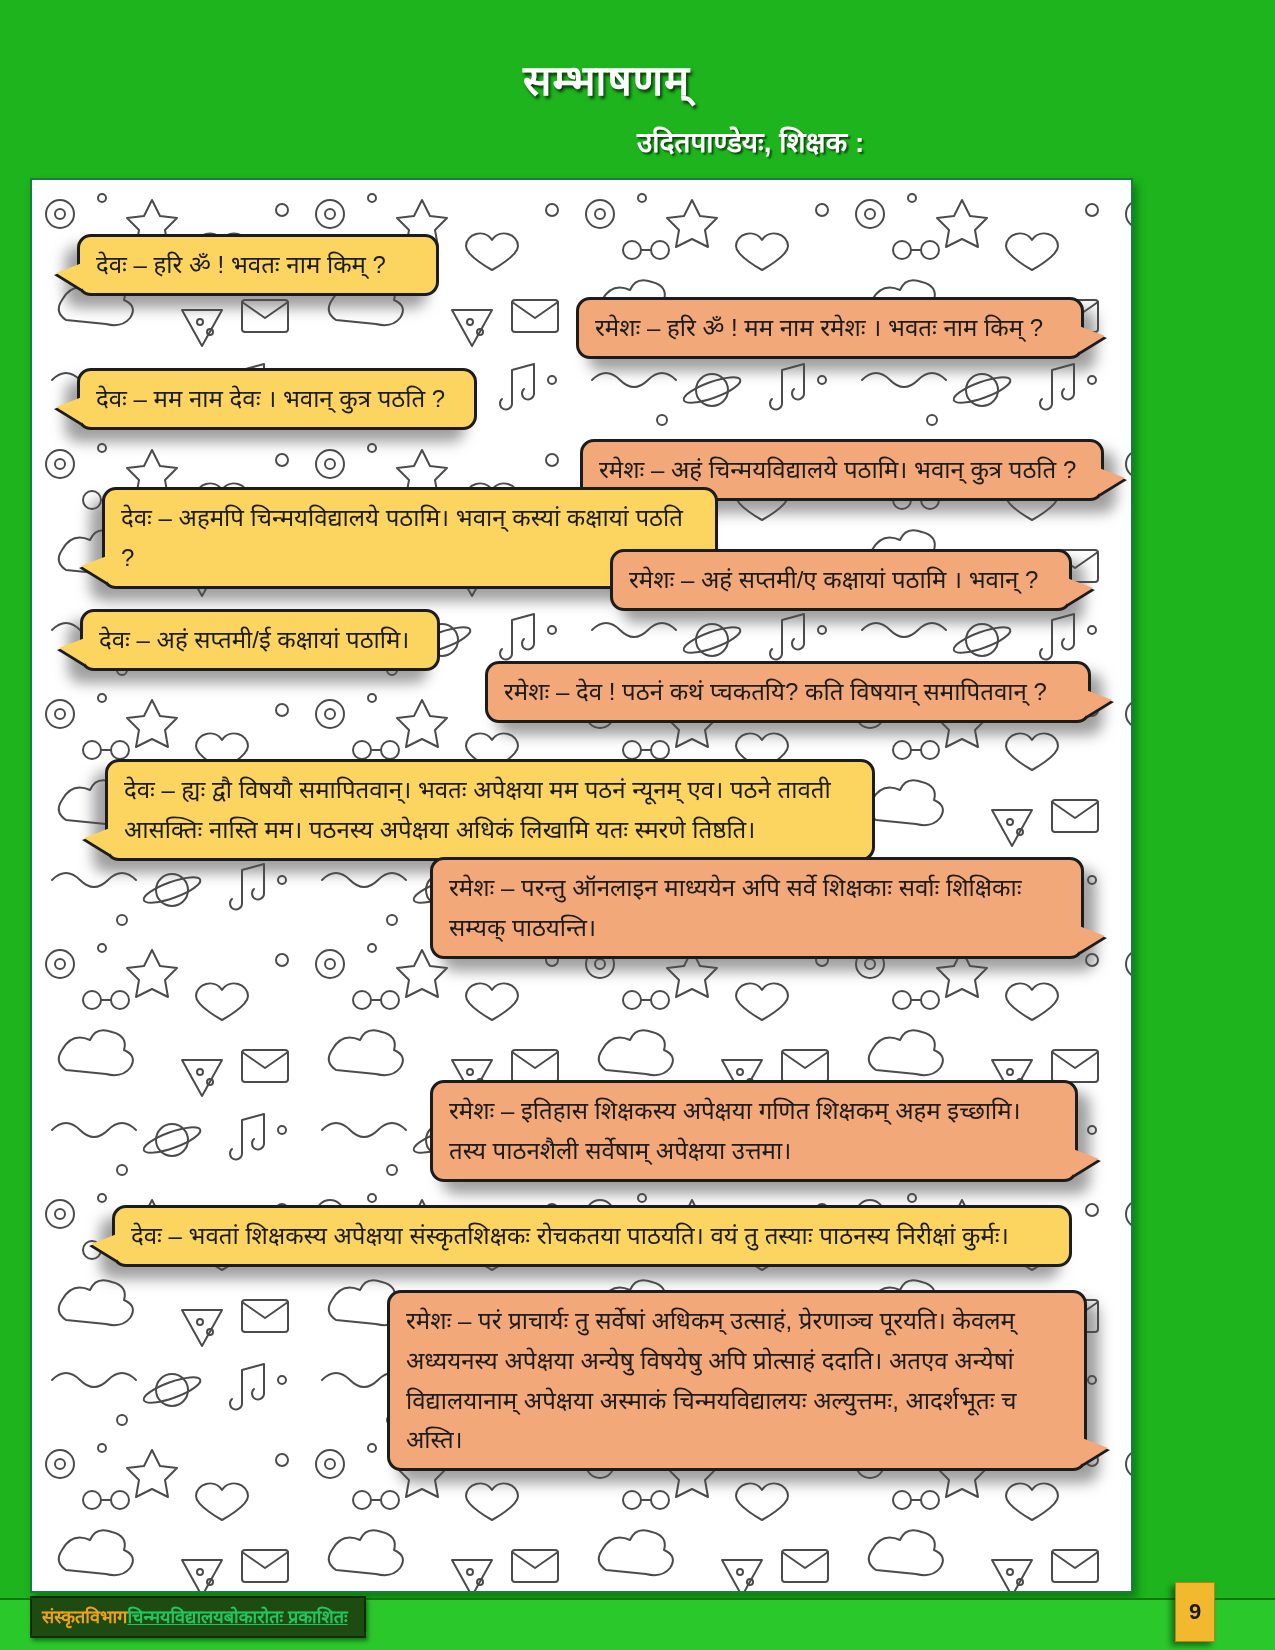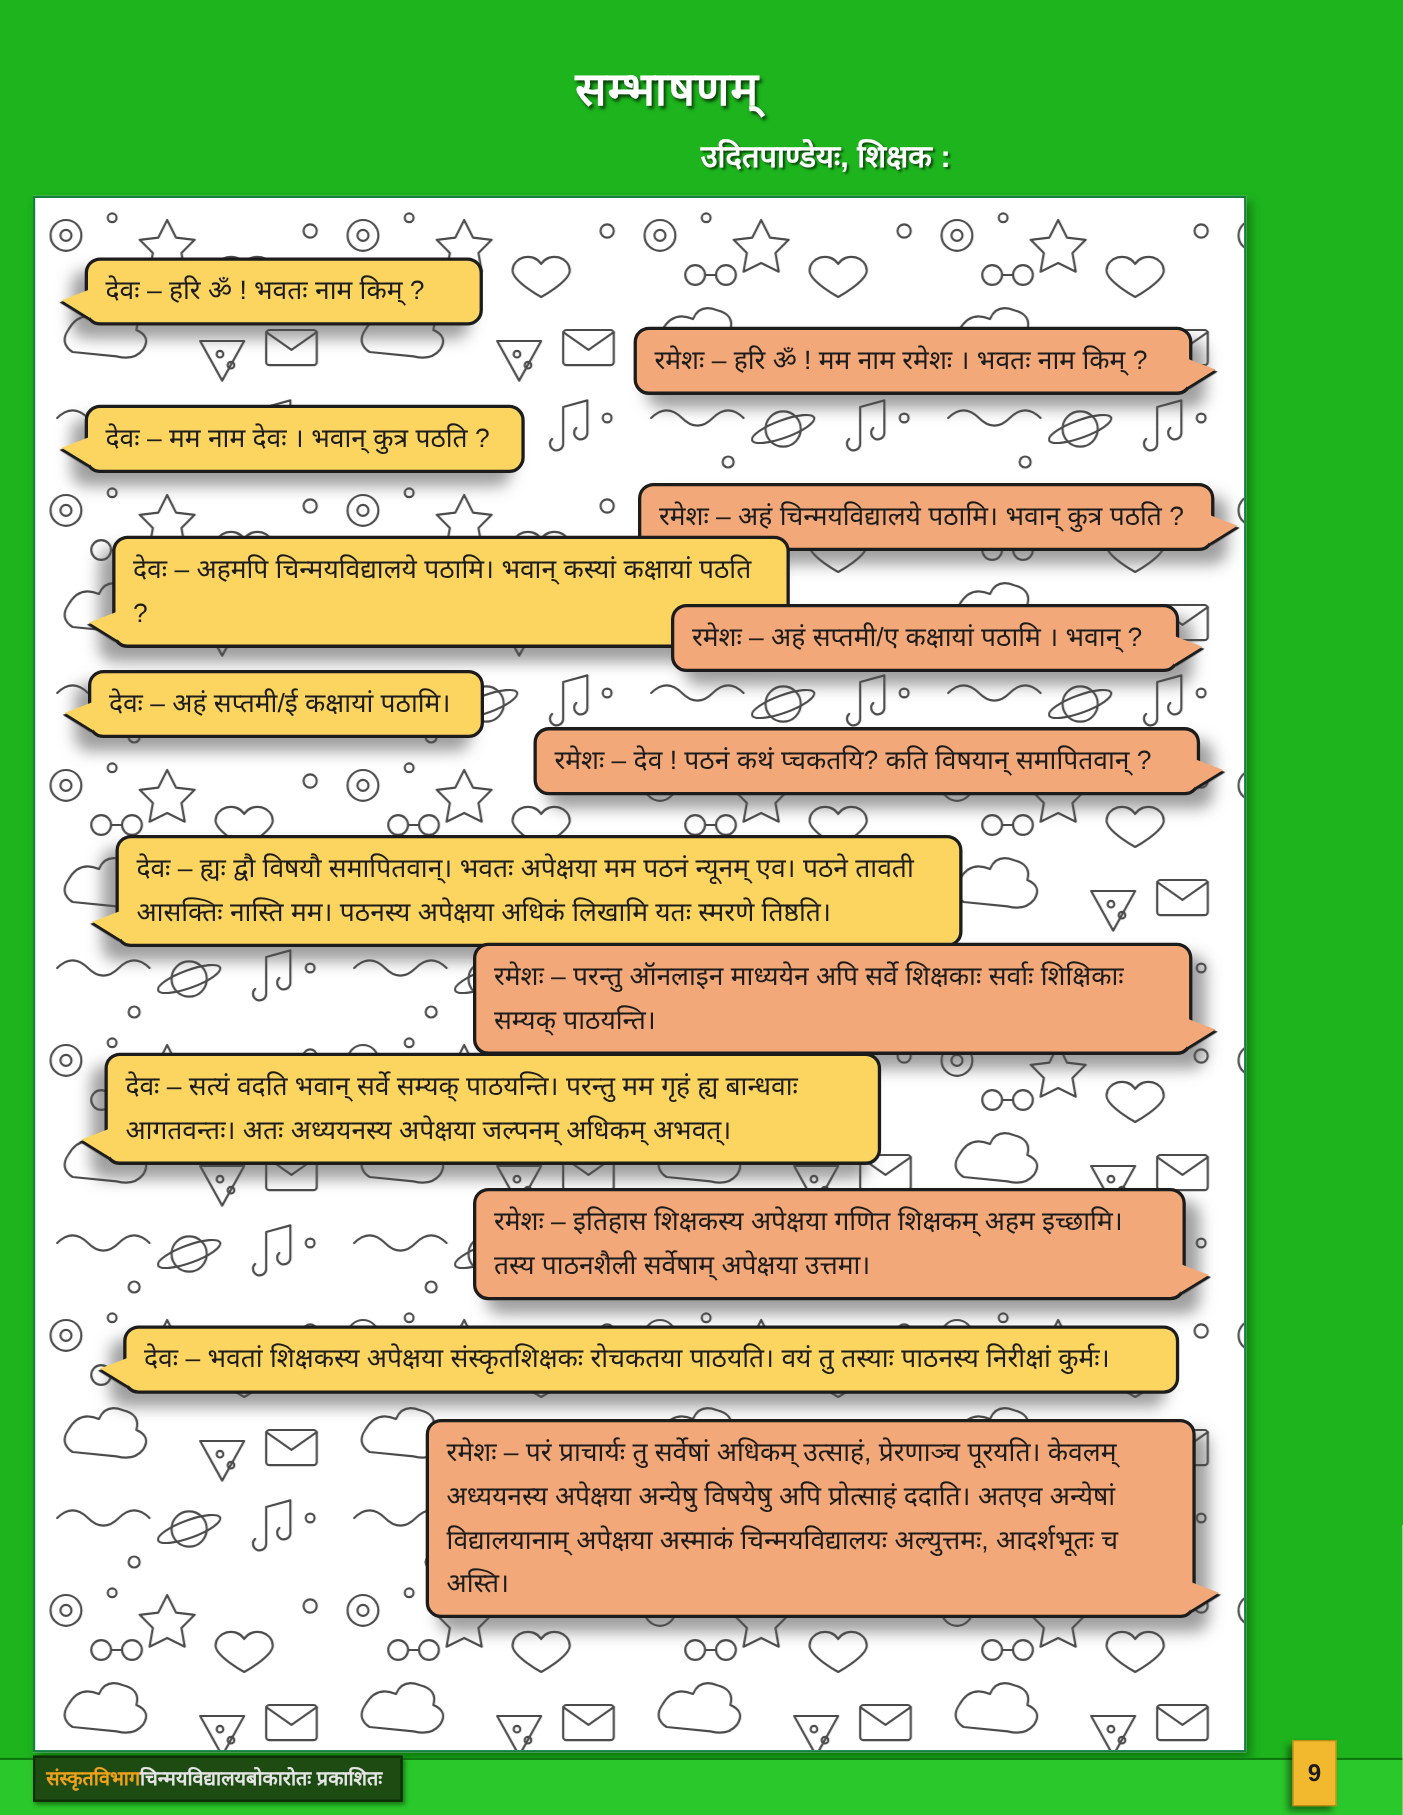--- a/index.html
+++ b/index.html
@@ -82,21 +82,21 @@
   }
   .footer-box{
     position:absolute;left:30px;bottom:12px;
     background:var(--footer-box);
     border:2px solid #0e2c06;
     padding:6px 16px 8px 10px;
     font-size:18px;font-weight:bold;
     box-shadow:2px 3px 4px rgba(0,40,0,.5);
   }
   .footer-box .dept{color:var(--footer-dept);}
-  .footer-box .rest{color:#e5e5e5;}
+  .footer-box .rest{color:#22c55e;text-decoration:underline;}
   .page-num{
     position:absolute;right:60px;bottom:8px;
     width:40px;height:60px;
     background:var(--page-num-bg);
     border:1px solid #b5850f;
     box-shadow:-4px 4px 6px rgba(0,0,0,.45);
     display:flex;align-items:center;justify-content:center;
     font-size:22px;font-weight:bold;color:#1b1b1b;
   }
 </style>
@@ -142,21 +142,20 @@
   <div class="bubble dev" style="left:45px;  top:54px;   width:362px;">देवः – हरि ॐ ! भवतः नाम किम् ?</div>
   <div class="bubble ramesh" style="left:544px; top:117px;  width:508px;">रमेशः – हरि ॐ ! मम नाम रमेशः । भवतः नाम किम् ?</div>
   <div class="bubble dev" style="left:45px;  top:188px;  width:400px;">देवः – मम नाम देवः । भवान् कुत्र पठति ?</div>
   <div class="bubble ramesh" style="left:548px; top:259px;  width:524px;">रमेशः – अहं चिन्मयविद्यालये पठामि। भवान् कुत्र पठति ?</div>
   <div class="bubble dev" style="left:70px;  top:307px;  width:616px;">देवः – अहमपि चिन्मयविद्यालये पठामि। भवान् कस्यां कक्षायां पठति ?</div>
   <div class="bubble ramesh" style="left:578px; top:369px;  width:462px;">रमेशः – अहं सप्तमी/ए कक्षायां पठामि । भवान् ?</div>
   <div class="bubble dev" style="left:48px;  top:429px;  width:360px;">देवः – अहं सप्तमी/ई कक्षायां पठामि।</div>
   <div class="bubble ramesh" style="left:453px; top:481px;  width:606px;">रमेशः – देव ! पठनं कथं प्चकतयि? कति विषयान् समापितवान् ?</div>
   <div class="bubble dev" style="left:73px;  top:567px;  width:770px;margin-top:12px;">देवः – ह्यः द्वौ विषयौ समापितवान्। भवतः अपेक्षया मम पठनं न्यूनम् एव। पठने तावती आसक्तिः नास्ति मम। पठनस्य अपेक्षया अधिकं लिखामि यतः स्मरणे तिष्ठति।</div>
   <div class="bubble ramesh" style="left:398px; top:677px;  width:654px;">रमेशः – परन्तु ऑनलाइन माध्ययेन अपि सर्वे शिक्षकाः सर्वाः शिक्षिकाः सम्यक् पाठयन्ति।</div>
-  <div class="bubble dev" style="left:63px;  top:777px;  width:706px;">देवः – सत्यं वदति भवान् सर्वे सम्यक् पाठयन्ति। परन्तु मम गृहं ह्य बान्धवाः आगतवन्तः। अतः अध्ययनस्य अपेक्षया जल्पनम् अधिकम् अभवत्।</div>
   <div class="bubble ramesh" style="left:398px; top:900px;  width:648px;">रमेशः – इतिहास शिक्षकस्य अपेक्षया गणित शिक्षकम् अहम इच्छामि। तस्य पाठनशैली सर्वेषाम् अपेक्षया उत्तमा।</div>
   <div class="bubble dev" style="left:80px;  top:1025px; width:960px;">देवः – भवतां शिक्षकस्य अपेक्षया संस्कृतशिक्षकः रोचकतया पाठयति। वयं तु तस्याः पाठनस्य निरीक्षां कुर्मः।</div>
   <div class="bubble ramesh" style="left:355px; top:1110px; width:700px;">रमेशः – परं प्राचार्यः तु सर्वेषां अधिकम् उत्साहं, प्रेरणाञ्च पूरयति। केवलम् अध्ययनस्य अपेक्षया अन्येषु विषयेषु अपि प्रोत्साहं ददाति। अतएव अन्येषां विद्यालयानाम् अपेक्षया अस्माकं चिन्मयविद्यालयः अल्युत्तमः, आदर्शभूतः च अस्ति।</div>
 </div>
 
 <div class="footer-band"></div>
 <div class="footer-box">
   <span class="dept">संस्कृतविभाग</span><span class="rest">चिन्मयविद्यालयबोकारोतः प्रकाशितः</span>
 </div>
 <div class="page-num">9</div>

